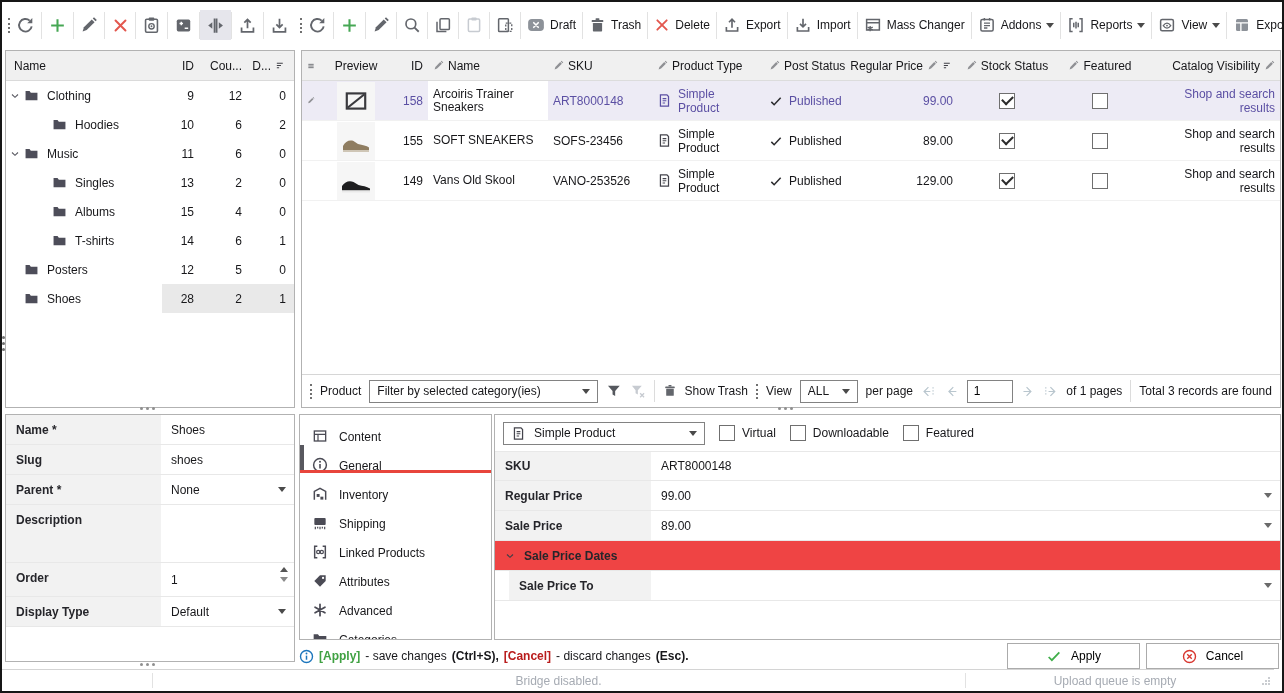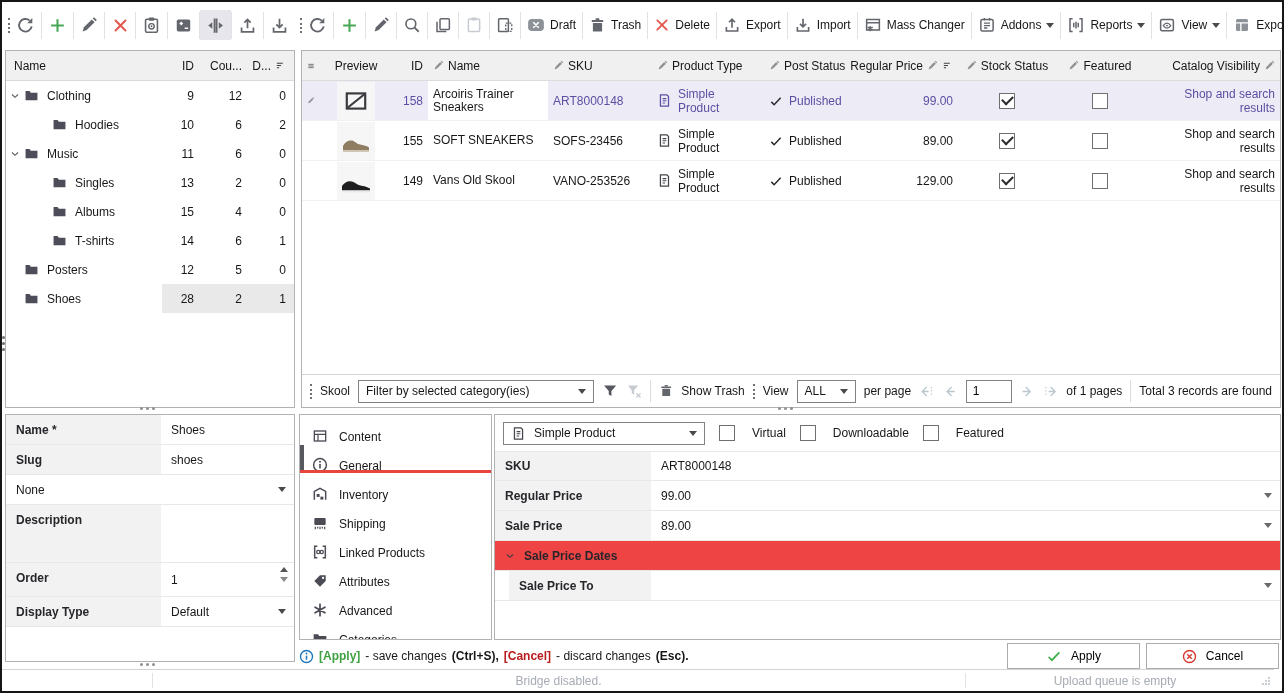--- a/index.html
+++ b/index.html
@@ -96,21 +96,21 @@
   .tab .tic { width:18px; display:flex; justify-content:center; color:#4b4b55; flex:none; }
   .tab.sel::after { content:""; position:absolute; left:0; right:0; bottom:0; height:3px; background:#e8453c; }
   .tab.sel::before { content:""; position:absolute; left:0; top:1px; bottom:3px; width:4px; background:#58585f; }
 
   
   .gen-panel { position:absolute; left:492px; top:412px; width:787px; height:226px;
                border:1px solid #b2b2b2; background:#fff; }
   .gen-top { height:36px; display:flex; align-items:center; padding:0 8px; gap:14px; }
   .ptype { width:202px; justify-content:flex-start; position:relative; }
   .ptype .caret { position:absolute; right:7px; }
-  .cbg { display:flex; align-items:center; gap:17px; }
+  .cbg { display:flex; align-items:center; gap:7px; }
   .grow { display:flex; border-bottom:1px solid #e8e8e8; height:30px; align-items:stretch; }
   .glabel { width:156px; background:#f2f2f2; font-weight:700; color:#26262b;
             display:flex; align-items:center; padding:0 10px; flex:none; }
   .gval { flex:1; display:flex; align-items:center; padding:0 10px; position:relative; }
   .gval .caret { position:absolute; right:8px; border-top-color:#6a6a6a; }
   .gval.focusd { border:1px dotted #2a2a2a; }
   .gsection { height:30px; background:#ef4444; border-bottom:1px solid #e8e8e8;
               display:flex; align-items:center; gap:8px; padding:0 9px; font-weight:700; color:#26262b; }
   .grow.sub .indent { width:14px; background:#fff; flex:none; }
   .grow.sub .glabel { width:142px; }
@@ -783,21 +783,21 @@
       <div class="gc center">
           <span class="checkbox"></span>
         </div>
       <div class="gc right">Shop and search results</div>
     </div>
 
     <div class="grid-empty"></div>
 
     <div class="filterbar">
       <span class="vgrip"></span>
-      <span>Skool</span>
+      <span>Product</span>
       <div class="selbox" style="width:260px; justify-content:space-between;">
           <span>Filter by selected category(ies)</span>
           <span class="caret"></span>
         </div>
       <svg class="ic" width="18" height="18" viewBox="0 0 24 24" style="color:#55585e">
           <use href="#i-funnel"></use>
         </svg>
       <svg class="ic" width="18" height="18" viewBox="0 0 24 24" style="color:#c7cbd1">
           <use href="#i-funnelx"></use>
         </svg>
@@ -835,20 +835,21 @@
   <div class="form-panel">
     <div class="frow">
         <div class="flabel">Name *</div>
         <div class="fval">Shoes</div>
       </div>
     <div class="frow">
         <div class="flabel">Slug</div>
         <div class="fval">shoes</div>
       </div>
     <div class="frow">
+        <div class="flabel">Parent *</div>
         <div class="fval">
           <span>None</span>
           <span class="caret"></span>
         </div>
       </div>
     <div class="frow tall">
         <div class="flabel">Description</div>
         <div class="fval"></div>
       </div>
     <div class="frow" style="height:34px;">

